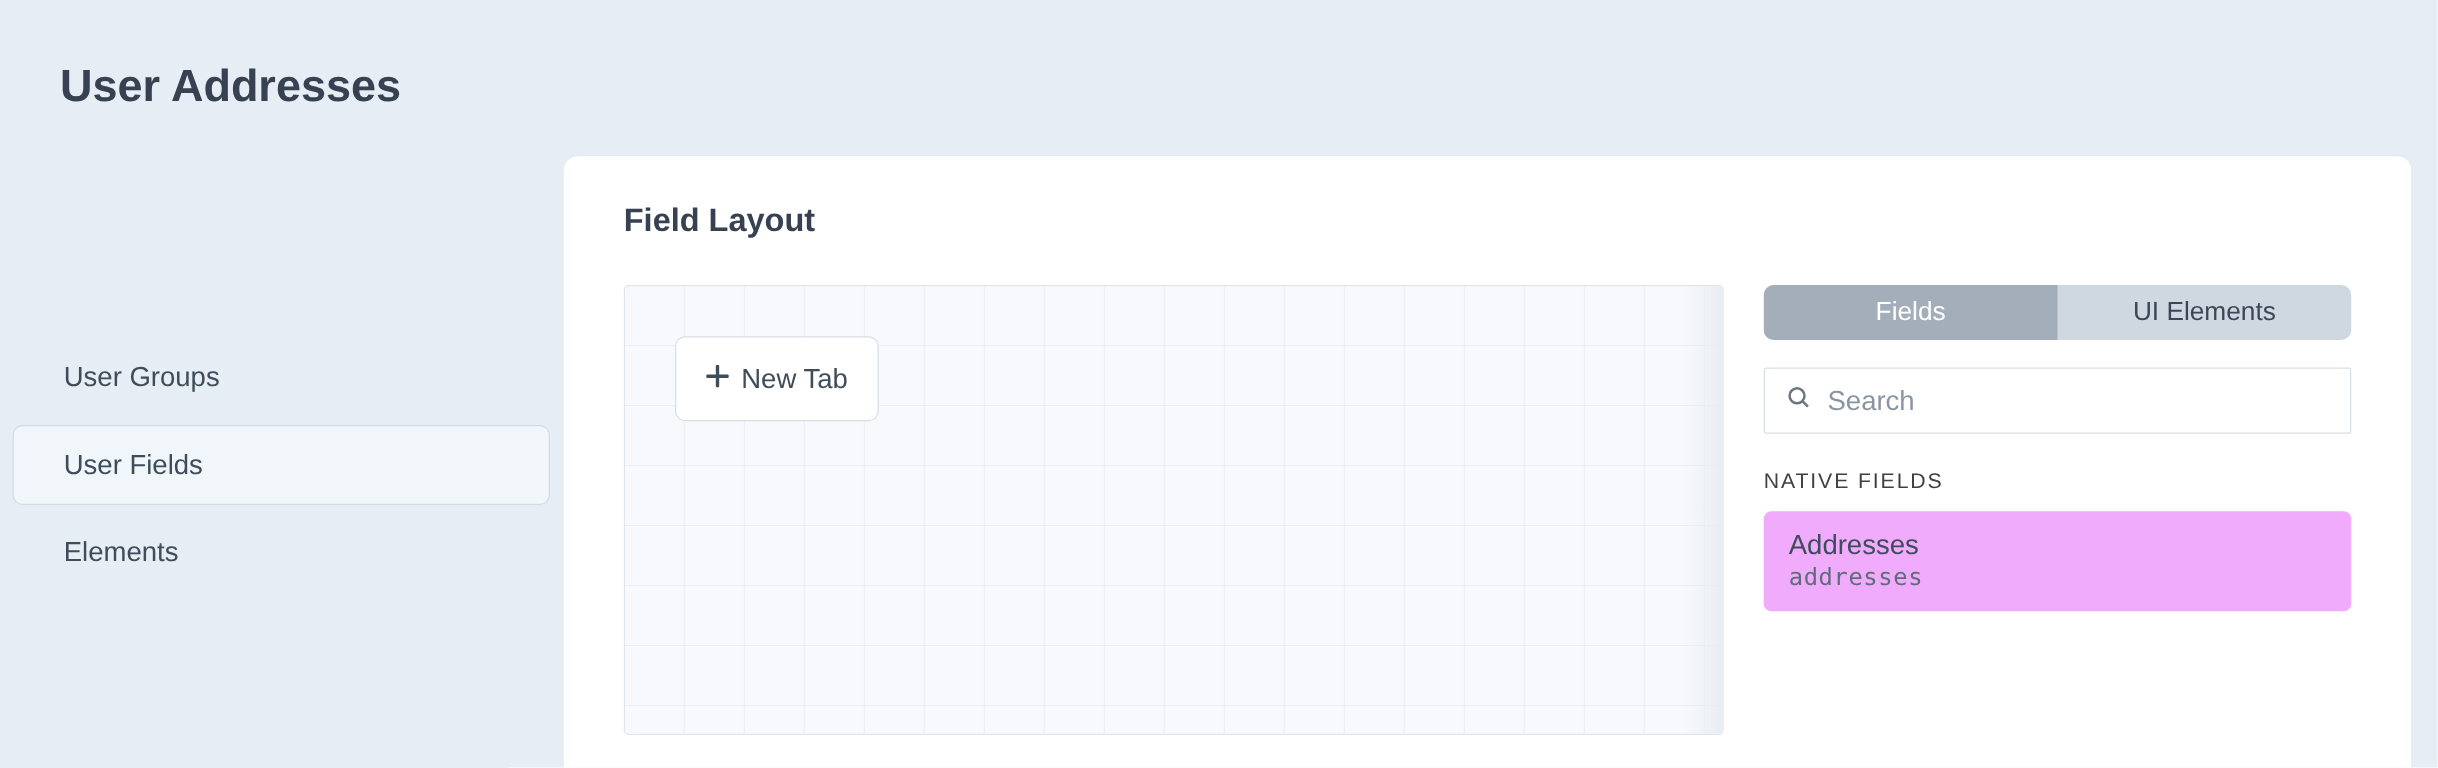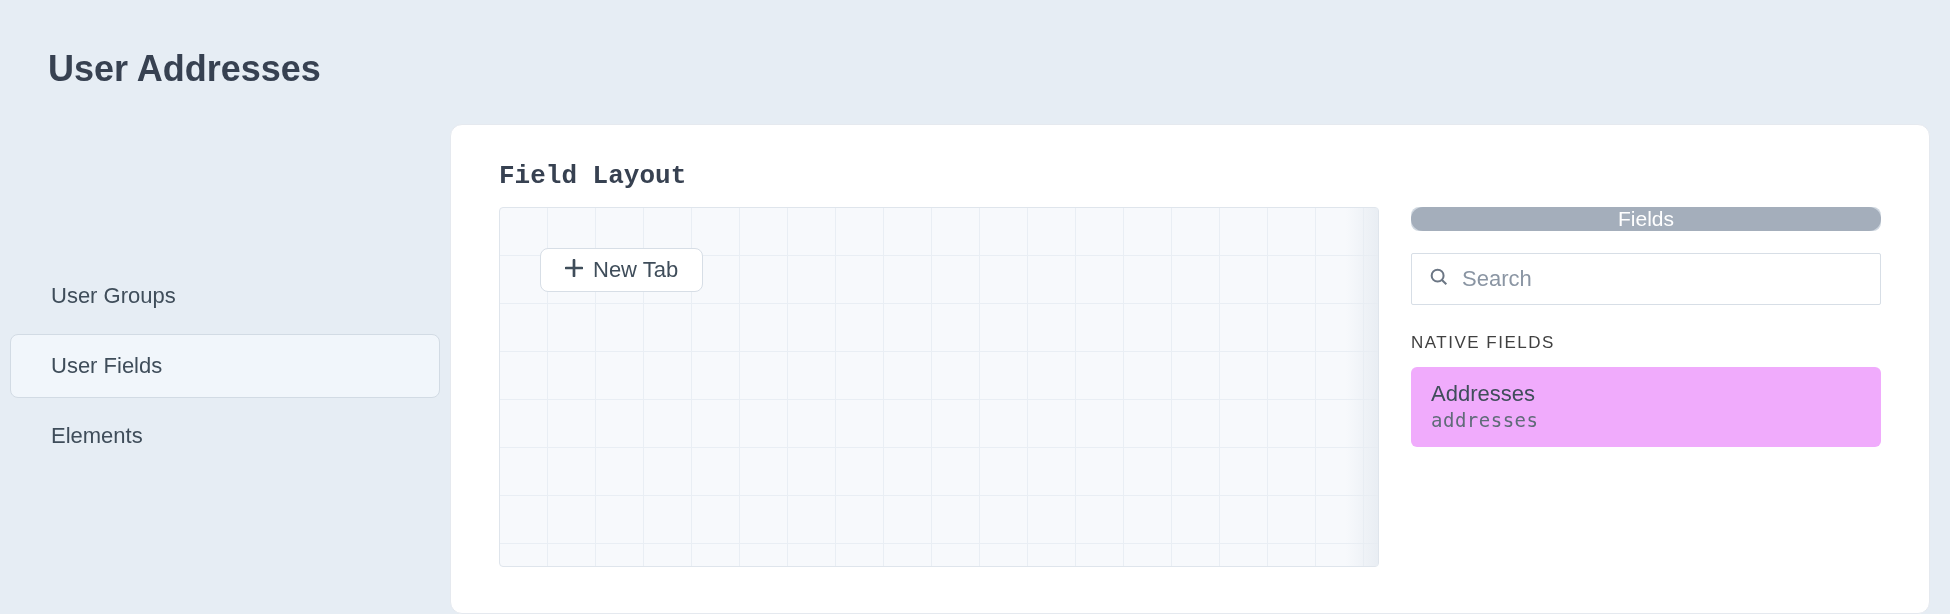--- a/index.html
+++ b/index.html
@@ -46,22 +46,21 @@
     border-radius: 12px;
     border: 1px solid #e5e9ef;
     margin-right: 20px;
     padding: 36px 48px;
     min-height: 490px;
   }
   .section-title {
     font-size: 26px;
     font-weight: 700;
     color: #374151;
-    margin-bottom: 16px;
-    font-family: Liberation Mono, monospace;
+    margin-bottom: 36px;
   }
   .field-layout-row {
     display: flex;
     gap: 32px;
   }
   .grid-area {
     flex: 1;
     border: 1px solid #dfe5ec;
     border-radius: 4px;
     background-color: #f7f9fc;
@@ -82,21 +81,21 @@
     background: linear-gradient(90deg, rgba(231,236,242,0) 0%, rgba(231,236,242,0.9) 100%);
     pointer-events: none;
   }
   .new-tab-btn {
     display: inline-flex;
     align-items: center;
     gap: 10px;
     background: #fff;
     border: 1px solid #d7dee6;
     border-radius: 8px;
-    padding: 8px 24px;
+    padding: 20px 24px;
     font-size: 22px;
     color: #3f4d5a;
     cursor: pointer;
   }
   .plus-icon {
     font-size: 22px;
     font-weight: 700;
     line-height: 1;
   }
   .right-panel {
@@ -107,25 +106,24 @@
   .tab-toggle {
     display: flex;
     background: #cfd7e0;
     border-radius: 8px;
     overflow: hidden;
     margin-bottom: 22px;
   }
   .tab-toggle-item {
     flex: 1;
     text-align: center;
-    padding: 0 0;
+    padding: 10px 0;
     font-size: 21px;
     color: #3b4754;
     cursor: pointer;
-    border-radius: 12px;
   }
   .tab-toggle-item.active {
     background: #a4aebb;
     color: #fff;
   }
   .search-wrap {
     display: flex;
     align-items: center;
     border: 1px solid #d7dee6;
     border-radius: 2px;
@@ -197,20 +195,21 @@
                 <path d="M8 1v14M1 8h14" stroke="#3f4d5a" stroke-width="2.4" stroke-linecap="round" fill="none"></path>
               </svg>
           </span>
           <span>New Tab</span>
         </button>
       </div>
 
       <aside class="right-panel">
         <div class="tab-toggle">
           <div class="tab-toggle-item active">Fields</div>
+          <div class="tab-toggle-item">UI Elements</div>
         </div>
 
         <div class="search-wrap">
           <span class="search-icon">
             <svg viewBox="0 0 24 24">
                 <circle cx="10.5" cy="10.5" r="6.5"></circle>
                 <line x1="20" y1="20" x2="15.2" y2="15.2"></line>
               </svg>
           </span>
           <input class="search-input" type="text" placeholder="Search" style="">

